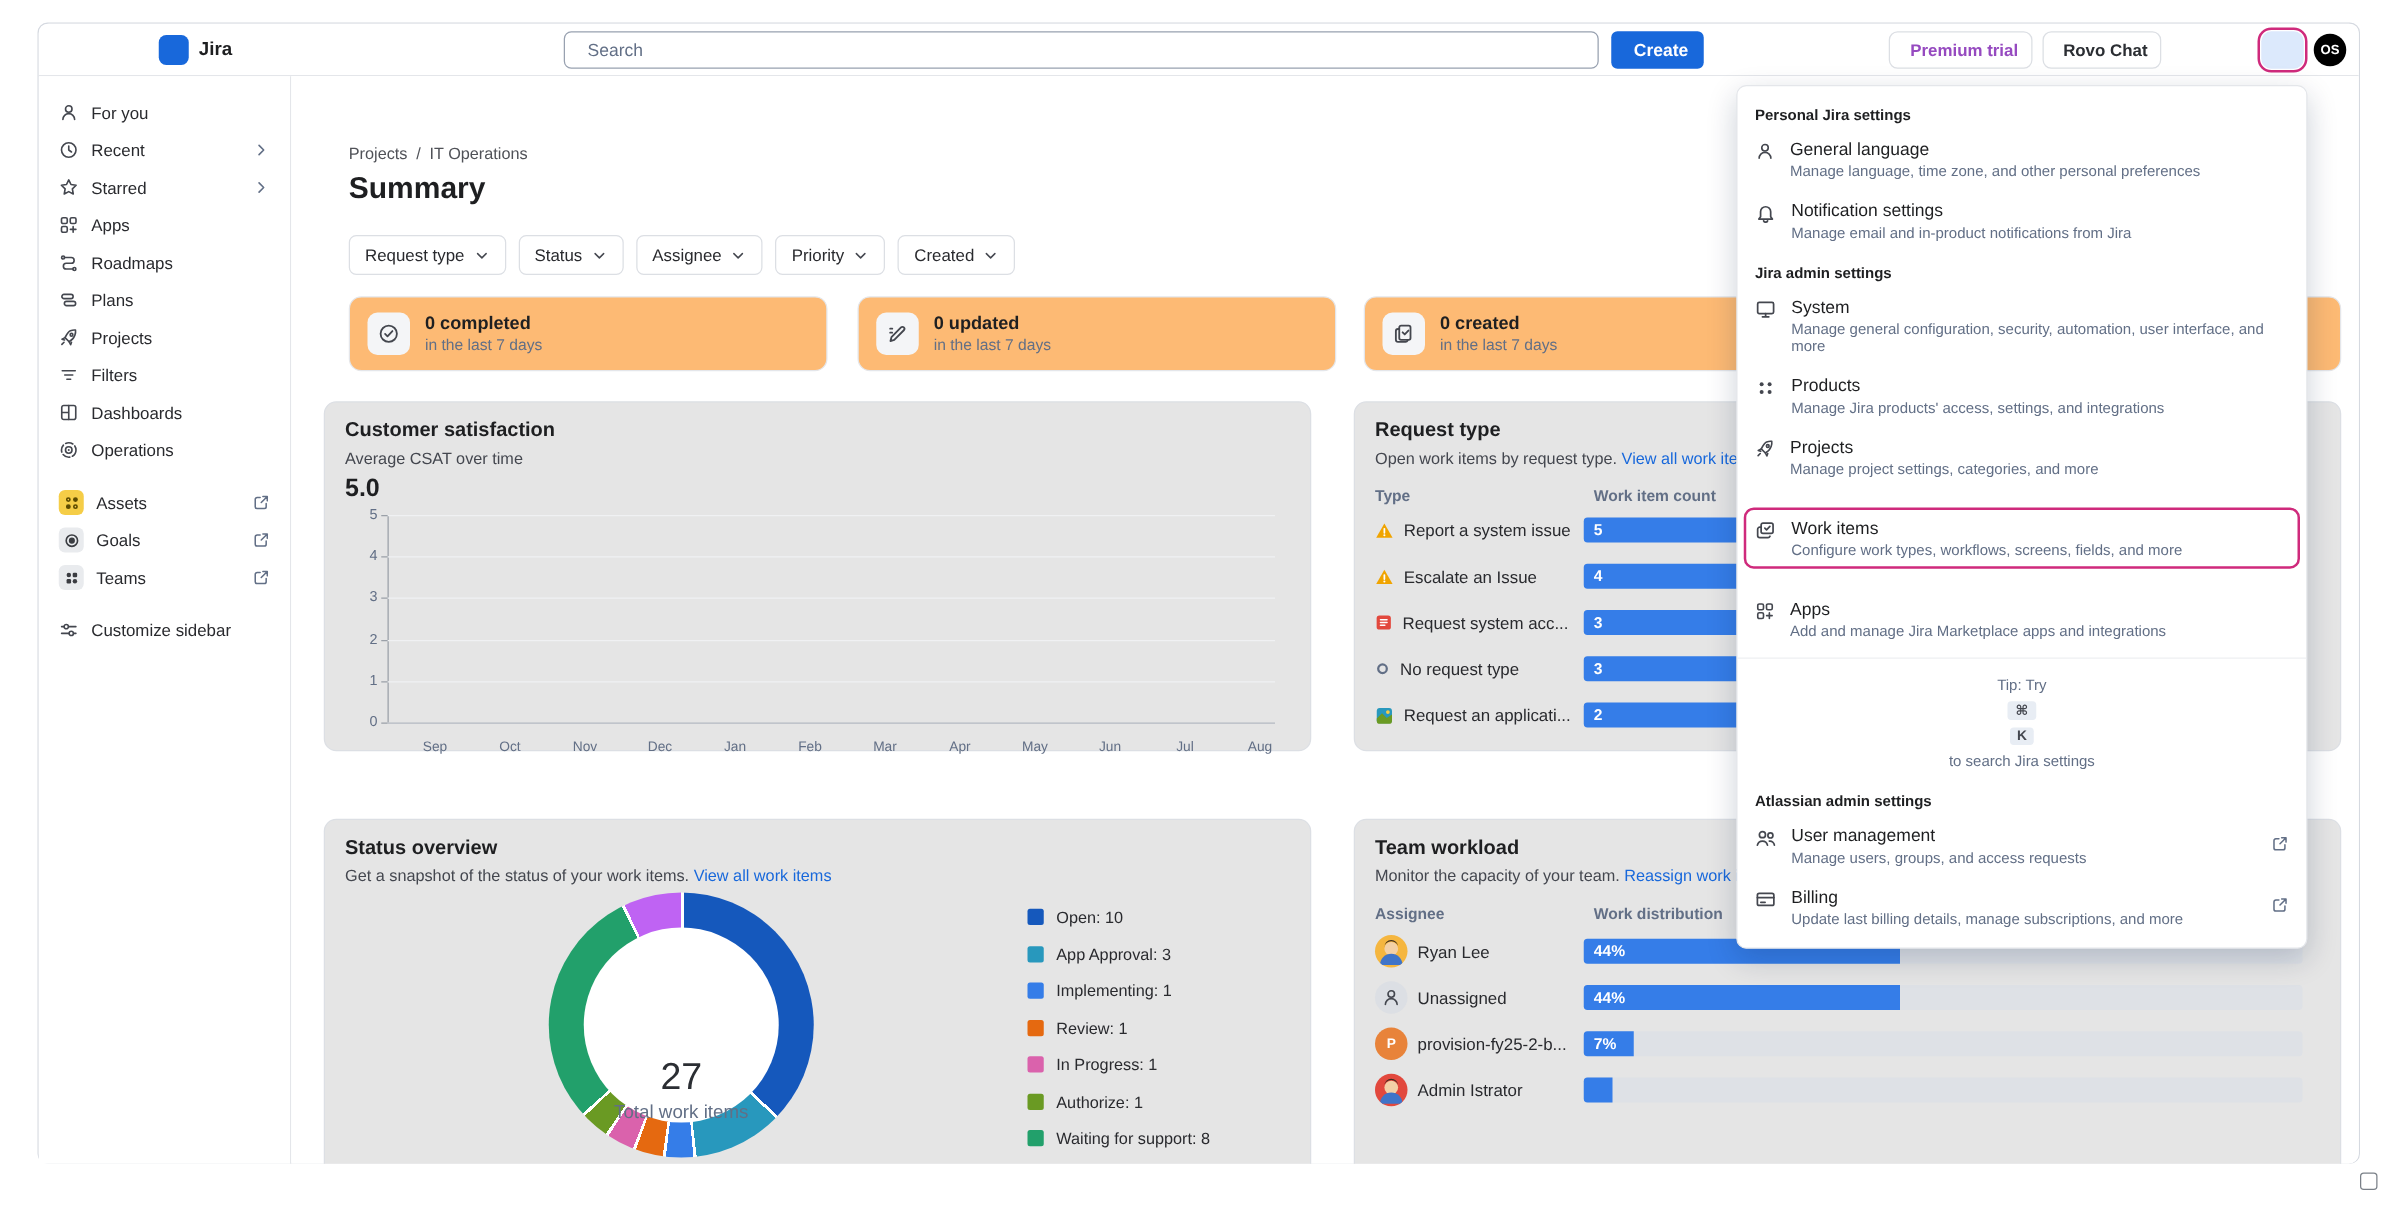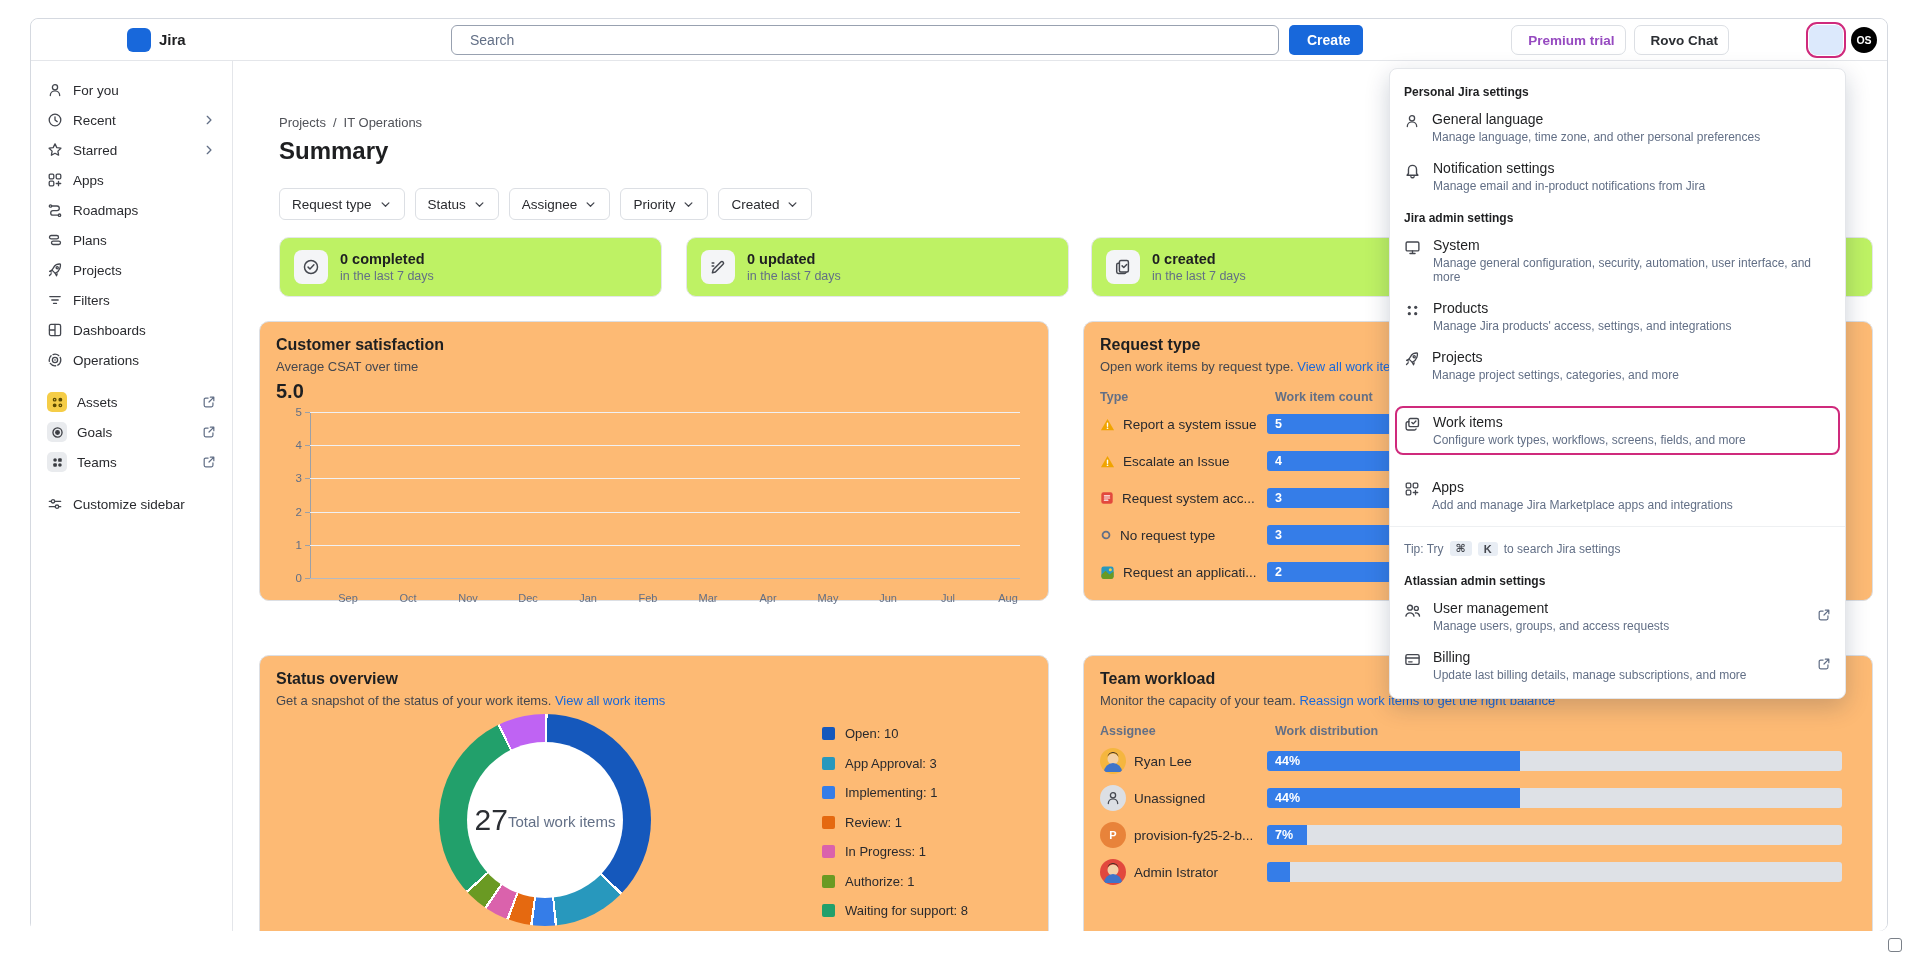--- a/index.html
+++ b/index.html
@@ -34,26 +34,26 @@
   .side-gap { height:12px; }
   .tile { width:20px; height:20px; border-radius:5px; display:flex; align-items:center; justify-content:center; }
 
   .main { position:relative; flex:1; background:#fff; overflow:hidden; border-radius:0 0 8px 0; }
   .crumbs { position:absolute; left:46px; top:54px; font-size:13px; color:#505258; display:flex; gap:7px; }
   .crumbs a { color:#505258; text-decoration:none; cursor:pointer; }
   .page-title { position:absolute; left:46px; top:76px; font-size:24px; font-weight:700; color:#1e1f21; }
   .filters { position:absolute; left:46px; top:127px; display:flex; gap:10px; }
   .chip { height:32px; border:1px solid #dcdfe4; background:#fff; border-radius:6px; display:flex; align-items:center; gap:7px; padding:0 12px; font-size:13.5px; color:#292a2e; cursor:pointer; font-family:inherit; }
 
-  .stat-card { position:absolute; top:176px; height:60px; width:383px; border:1px solid #e4e6ea; border-radius:10px; background:#bef264; display:flex; align-items:center; gap:12px; padding:0 14px; }
+  .stat-card { position:absolute; top:176px; height:60px; width:383px; border:1px solid #e4e6ea; border-radius:10px; background:#fdba74; display:flex; align-items:center; gap:12px; padding:0 14px; }
   .stat-tile { width:34px; height:34px; border-radius:8px; background:#f4f5f7; display:flex; align-items:center; justify-content:center; }
   .stat-value { font-size:14.5px; font-weight:700; color:#1e1f21; }
   .stat-cap { font-size:12.5px; color:#626f86; margin-top:2px; }
 
-  .panel { position:absolute; width:790px; border:1px solid #dcdfe4; border-radius:10px; background:#fdba74; padding:14px 16px; }
+  .panel { position:absolute; width:790px; border:1px solid #dcdfe4; border-radius:10px; background:#e5e5e5; padding:14px 16px; }
   .p-title { font-size:16px; font-weight:700; color:#1e1f21; }
   .p-sub { font-size:13px; color:#44474f; margin-top:5px; }
   .p-sub a { color:#1868db; text-decoration:none; cursor:pointer; }
   .col-head { font-size:12.5px; color:#626f86; font-weight:700; }
 
   
   .csat-avg { font-size:20px; font-weight:700; color:#1e1f21; margin-top:6px; }
   .plot { position:absolute; left:0; top:0; width:100%; height:100%; }
   .gridline { position:absolute; height:1px; background:#f0f1f3; }
   .baseline { background:#b4b9c2; }
@@ -64,40 +64,40 @@
 
   
   .brow { position:absolute; display:flex; align-items:center; }
   .brow .rlabel { font-size:13.5px; color:#292a2e; margin-left:8px; white-space:nowrap; }
   .track { position:absolute; height:20px; background:#dee1e6; border-radius:3px; }
   .fill { position:absolute; height:20px; background:#357de8; border-radius:3px 0 0 3px; display:flex; align-items:center; }
   .fill span { color:#fff; font-size:12.5px; font-weight:700; margin-left:8px; }
 
   
   .donut { position:absolute; border-radius:50%; }
-  .donut-hole { position:absolute; background:#fff; border-radius:50%; display:flex; flex-direction:row; align-items:center; justify-content:center; }
+  .donut-hole { position:absolute; background:#fff; border-radius:50%; display:flex; flex-direction:column; align-items:center; justify-content:flex-end; }
   .donut-num { font-size:30px; color:#2b2e33; }
   .donut-cap { font-size:15px; color:#626f86; margin-top:2px; }
   .legend-item { position:absolute; display:flex; align-items:center; gap:10px; font-size:13px; color:#292a2e; }
   .swatch { width:13px; height:13px; border-radius:2px; }
 
   .wavatar { width:26px; height:26px; border-radius:50%; display:flex; align-items:center; justify-content:center; position:relative; overflow:hidden; }
   .wavatar .init { color:#fff; font-size:11px; font-weight:700; }
 
   
   .menu { position:absolute; left:1358px; top:49px; width:457px; background:#fff; border:1px solid #e4e6ea; border-radius:8px; box-shadow:0 8px 24px rgba(9,30,66,.2); z-index:60; padding:6px 0 8px 0; }
   .menu-label { font-size:12px; font-weight:700; color:#1e1f21; padding:10px 14px 4px 14px; }
   .menu-item { display:flex; align-items:flex-start; gap:12px; padding:8px 14px; cursor:pointer; position:relative; }
   .menu-item.hl { outline:2px solid #cf2a7c; outline-offset:-2px; border-radius:8px; margin:16px 5px; padding:8px 9px; }
   .mi-icon { margin-top:2px; }
   .mi-title { font-size:14px; color:#1e1f21; }
   .mi-desc { font-size:12px; color:#626f86; margin-top:3px; }
   .mi-ext { margin-left:auto; margin-top:8px; }
   .menu-divider { height:1px; background:#eef0f2; margin:6px 0; }
-  .tip-row { font-size:12px; color:#626f86; padding:8px 14px; display:flex; align-items:center; gap:6px; }
+  .tip-row { font-size:12px; color:#626f86; padding:8px 14px; display:flex; align-items:center; gap:6px;flex-direction:column; }
   .kbd { background:#e8edf4; color:#44474f; border-radius:3px; font-size:11px; padding:1px 6px; font-weight:600; }
 
   .peek-icon { position:absolute; top:78px; left:1618px; }
   .corner-badge { position:absolute; left:1888px; top:938px; width:14px; height:14px; border:1.5px solid #7a8088; border-radius:3px; }
 </style>
 </head>
 <body>
 
 <div class="app">
 

